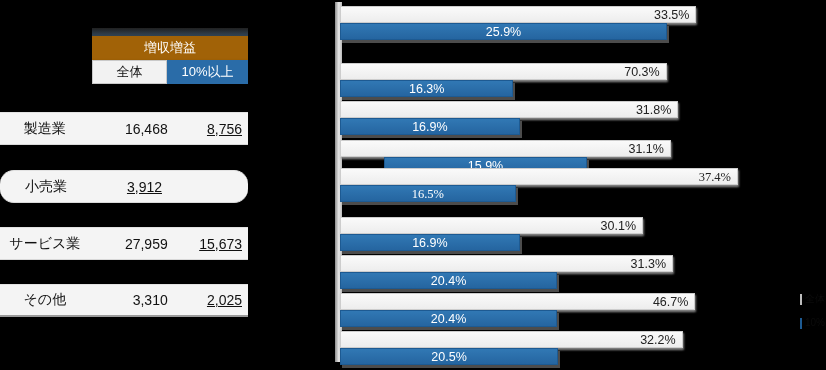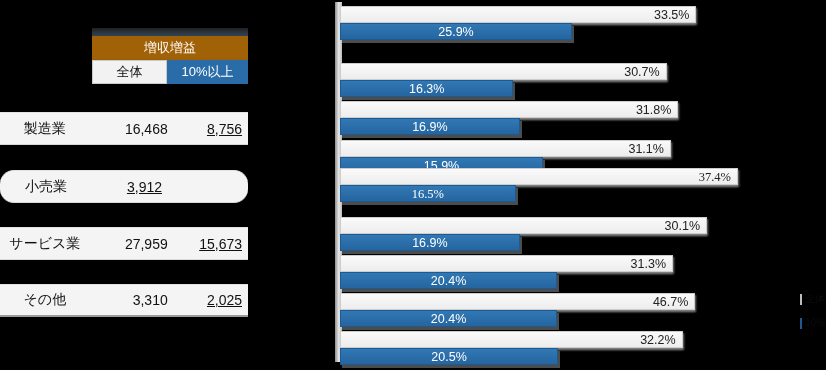--- a/index.html
+++ b/index.html
@@ -94,58 +94,58 @@
   </div>
 </div>
 
 <div id="chart">
   <div class="axis"></div>
   <div id="bar-groups">
       <div class="grp" style="top: 6px; width: 356.44px;">
         <div class="bar total" style="width: 356.44px;">
           <span class="lbl-out">33.5%</span>
         </div>
-        <div class="bar top10" style="width: 232px; padding-left: 8px;">
+        <div class="bar top10" style="width: 327px; padding-left: 8px;">
           <span class="lbl-in">25.9%</span>
         </div>
       </div>
       <div class="grp" style="top: 63px; width: 326.648px;">
         <div class="bar total" style="width: 326.648px;">
-          <span class="lbl-out">30.7%</span>
+          <span class="lbl-out">70.3%</span>
         </div>
         <div class="bar top10" style="width: 173.432px;">
           <span class="lbl-in">16.3%</span>
         </div>
       </div>
       <div class="grp" style="top: 101px; width: 338.352px;">
         <div class="bar total" style="width: 338.352px;">
           <span class="lbl-out">31.8%</span>
         </div>
         <div class="bar top10" style="width: 179.816px;">
           <span class="lbl-in">16.9%</span>
         </div>
       </div>
       <div class="grp" style="top: 140px; width: 330.904px;">
         <div class="bar total" style="width: 330.904px;">
           <span class="lbl-out">31.1%</span>
         </div>
-        <div class="bar top10" style="width: 203px;">
+        <div class="bar top10" style="width: 203px; margin-left: 44px;">
           <span class="lbl-in">15.9%</span>
         </div>
       </div>
       <div class="grp" style="top: 168px; width: 397.936px; font-family: Liberation Serif, serif;">
         <div class="bar total" style="width: 397.936px;">
           <span class="lbl-out">37.4%</span>
         </div>
         <div class="bar top10" style="width: 175.56px;">
           <span class="lbl-in">16.5%</span>
         </div>
       </div>
       <div class="grp" style="top: 217px; width: 320.264px;">
-        <div class="bar total" style="width: 367px;">
+        <div class="bar total" style="width: 303px;">
           <span class="lbl-out">30.1%</span>
         </div>
         <div class="bar top10" style="width: 179.816px;">
           <span class="lbl-in">16.9%</span>
         </div>
       </div>
       <div class="grp" style="top: 255px; width: 333.032px;">
         <div class="bar total" style="width: 333.032px;">
           <span class="lbl-out">31.3%</span>
         </div>

